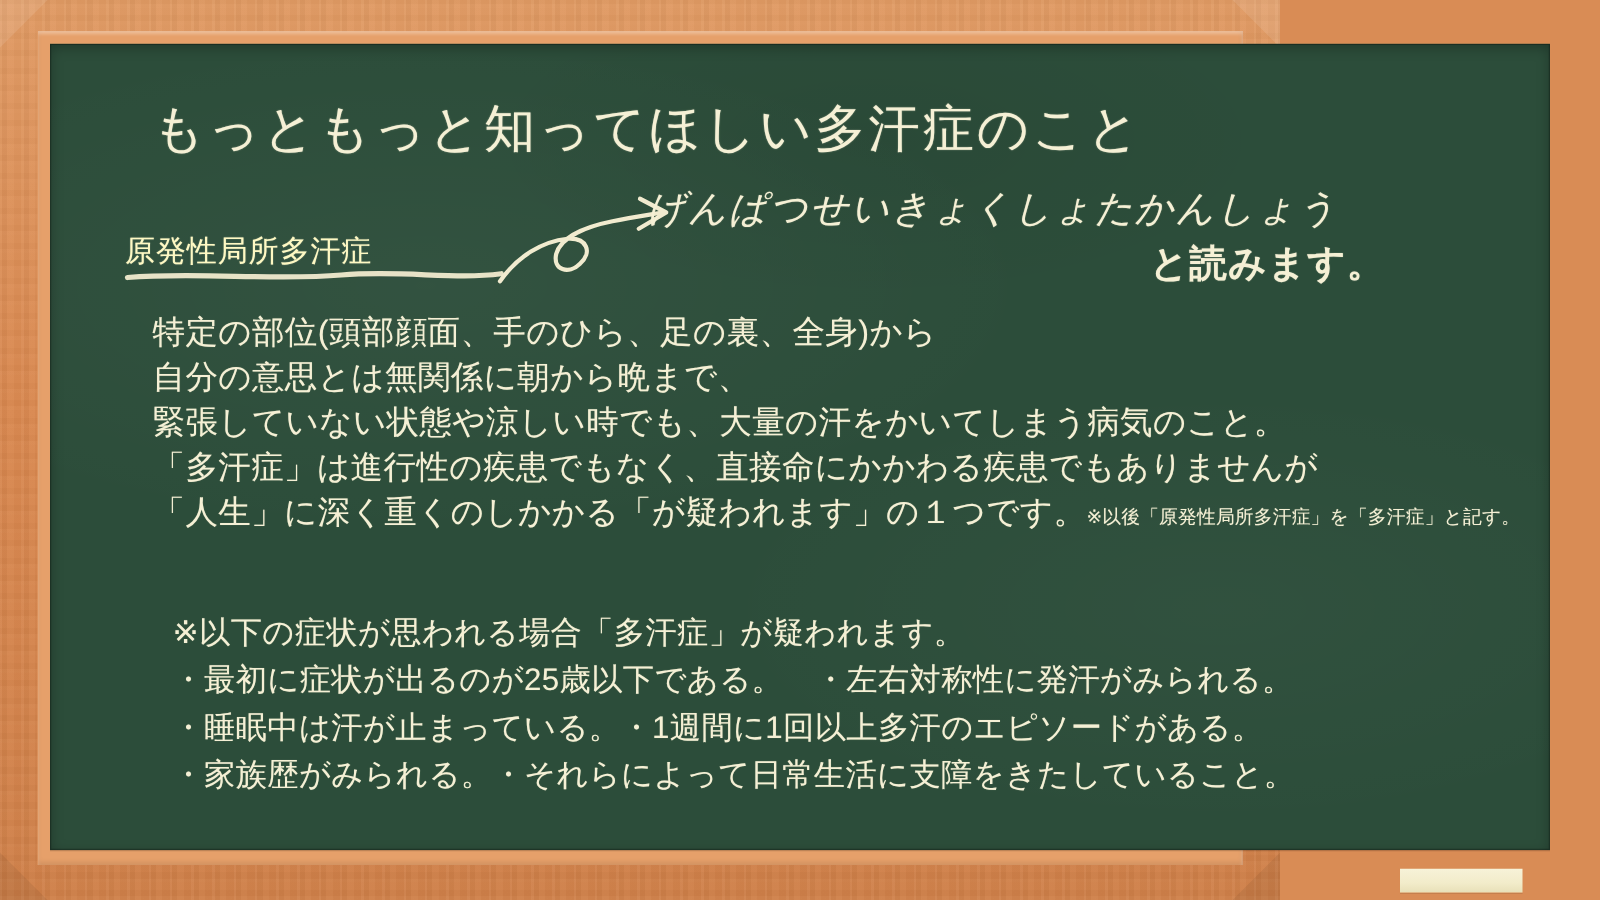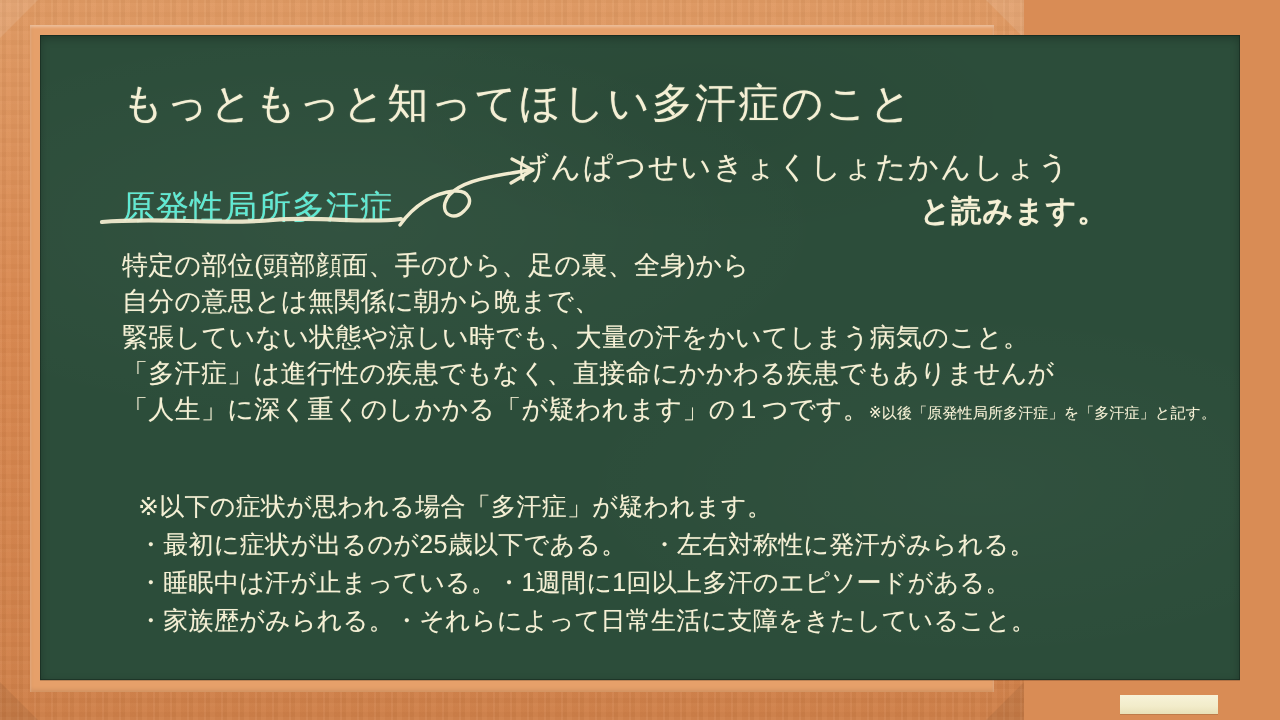--- a/index.html
+++ b/index.html
@@ -73,33 +73,34 @@
       radial-gradient(ellipse 40% 30% at 55% 12%, rgba(0,0,0,.05), rgba(0,0,0,0) 70%);
   }
   .title{
     position:absolute;left:82px;top:44px;
     font-size:41px;line-height:1.18;letter-spacing:.055em;
     color:#f5f0d5;font-weight:400;
     text-shadow:0 0 1.2px rgba(245,240,213,.55);
     white-space:nowrap;
   }
   .headword{
-    position:absolute;left:82px;top:150px;
-    font-size:33px;letter-spacing:.03em;color:#5eead4;
+    position:absolute;left:60px;top:150px;
+    font-size:24px;letter-spacing:.03em;color:#fef9c3;
     white-space:nowrap;
     text-shadow:0 0 1px rgba(245,240,213,.5);
   }
   .underline-svg{position:absolute;left:58px;top:178px;}
   .arrow-svg{position:absolute;left:352px;top:118px;}
 
   .furigana{
     position:absolute;left:478px;top:112px;
     font-size:30px;letter-spacing:.06em;color:#f5f0d5;
     white-space:nowrap;
     text-shadow:0 0 1px rgba(245,240,213,.5);
+    font-style:italic;
   }
   .reading{
     position:absolute;left:880px;top:156px;
     font-size:30px;letter-spacing:.03em;color:#f5f0d5;
     white-space:nowrap;
     text-shadow:0 0 1px rgba(245,240,213,.5);
     font-weight:bold;
   }
 
   .body-block{

